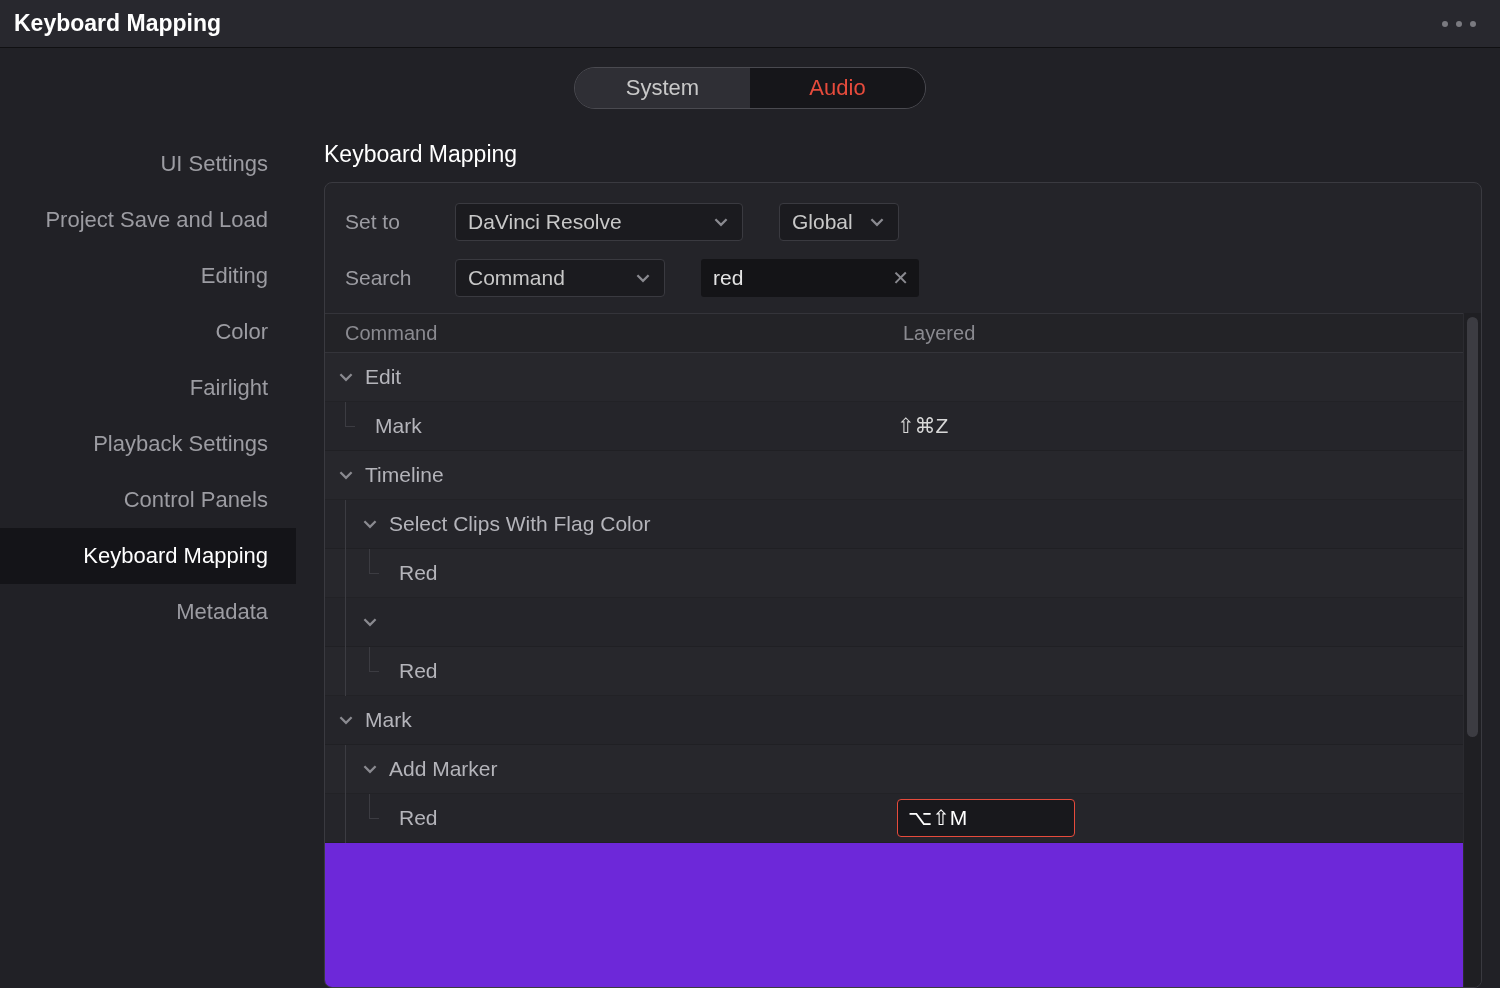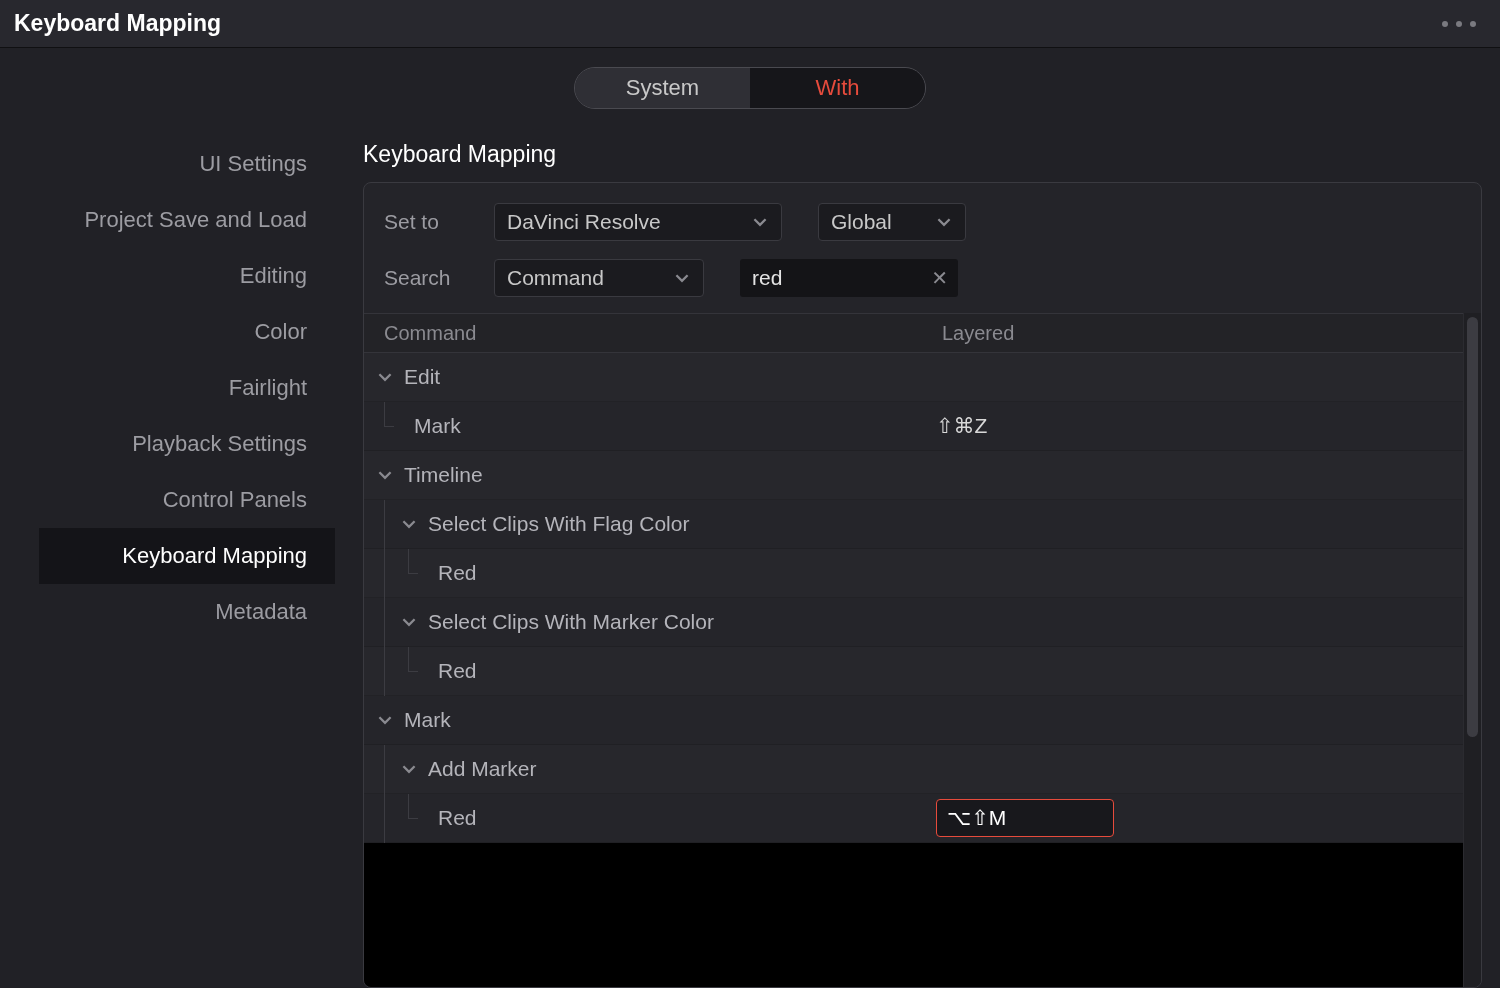--- a/index.html
+++ b/index.html
@@ -7,41 +7,41 @@
   .titlebar { height: 48px; background: #28282e; display: flex; align-items: center; padding: 0 14px; border-bottom: 1px solid #101012; position: relative; }
   .titlebar .title { color: #ffffff; font-size: 23px; font-weight: 600; }
   .titlebar .dots { position: absolute; right: 24px; top: 0; bottom: 0; display: flex; align-items: center; gap: 8px; }
   .titlebar .dots span { width: 6px; height: 6px; background: #7a7a80; border-radius: 50%; display: inline-block; }
   .tabrow { height: 80px; display: flex; align-items: center; justify-content: center; }
   .segmented { display: flex; border: 1px solid #4a4a50; border-radius: 22px; overflow: hidden; background: #2b2b31; }
   .segmented .seg { width: 175px; height: 40px; display: flex; align-items: center; justify-content: center; font-size: 22px; cursor: pointer; }
   .segmented .seg.active { background: #16161a; color: #e64b3c; }
   .segmented .seg.inactive { color: #c8c8c8; background: #2f2f35; }
   .body { display: flex; height: calc(988px - 48px - 80px); }
-  .sidebar { width: 296px; padding-top: 8px; margin-left: 39px; }
+  .sidebar { width: 296px; padding-top: 8px; }
   .sidebar .item { height: 56px; display: flex; align-items: center; justify-content: flex-end; padding-right: 28px; font-size: 22px; color: #9c9ca2; cursor: pointer; }
   .sidebar .item.active { background: #141418; color: #ffffff; }
   .main { flex: 1; padding: 4px 18px 0 28px; display: flex; flex-direction: column; }
   .section-title { color: #ffffff; font-size: 23px; height: 44px; display: flex; align-items: center; }
   .panel { flex: 1; border: 1px solid #3a3a40; border-radius: 8px; margin-top: 6px; padding: 18px 0 0 0; overflow: hidden; display: flex; flex-direction: column; background: #242429; }
   .row { display: flex; align-items: center; height: 42px; padding: 0 20px; gap: 36px; font-size: 21px; }
   .row .label { color: #9c9ca2; width: 74px; text-align: left; }
   .dropdown { background: #1b1b1f; border: 1px solid #3a3a40; border-radius: 4px; height: 38px; display: flex; align-items: center; padding: 0 12px; color: #c8c8c8; font-size: 21px; position: relative; cursor: pointer; }
   .dropdown .chev { margin-left: auto; }
   .dropdown.set { width: 288px; }
-  .dropdown.scope { width: 148px; }
+  .dropdown.scope { width: 120px; }
   .dropdown.searchby { width: 210px; }
   .searchbox { background: #141417; border: 0; border-radius: 3px; height: 38px; width: 218px; color: #e4e4e4; font-size: 21px; padding: 0 34px 0 12px; outline: none; }
   .searchwrap { position: relative; }
   .searchwrap .clear { position: absolute; right: 10px; top: 50%; transform: translateY(-50%); color: #8a8a90; font-size: 20px; cursor: pointer; }
   .tablewrap { flex: 1; margin-top: 14px; display: flex; position: relative; }
   .tablehead { display: flex; height: 40px; align-items: center; border-top: 1px solid #34343a; border-bottom: 1px solid #34343a; background: #232327; font-size: 20px; color: #8a8a90; }
   .col-cmd { flex: 0 0 572px; padding-left: 20px; }
   .col-short { flex: 1; padding-left: 6px; }
-  .treebody { flex: 1; overflow-y: auto; background: #000000; }
+  .treebody { flex: 1; overflow-y: auto; background: #6d28d9; }
   .treerow { display: flex; align-items: center; height: 49px; font-size: 21px; border-bottom: 1px solid rgba(0,0,0,0.12); }
   .treerow:nth-child(odd){ background:#27272c; }
   .treerow:nth-child(even){ background:#25252a; }
   .treerow .cmd { flex: 0 0 572px; display: flex; align-items: center; }
   .treerow .short { flex: 1; display: flex; align-items: center; color: #d8d8d8; }
   .indent { display: inline-block; }
   .chev { width: 18px; display: inline-flex; justify-content: center; color: #8a8a90; }
   .chev svg { width: 14px; height: 14px; }
   .tree-line { width: 24px; height: 49px; position: relative; }
   .tree-line::before { content: ""; position: absolute; left: 8px; top: 0; bottom: 0; border-left: 1px solid #3c3c42; }
@@ -62,21 +62,21 @@
   <div class="dots">
       <span></span>
       <span></span>
       <span></span>
     </div>
 </div>
 
 <div class="tabrow">
   <div class="segmented">
     <div class="seg inactive">System</div>
-    <div class="seg active">With</div>
+    <div class="seg active">Audio</div>
   </div>
 </div>
 
 <div class="body">
   <div class="sidebar">
     <div class="item">UI Settings</div>
     <div class="item">Project Save and Load</div>
     <div class="item">Editing</div>
     <div class="item">Color</div>
     <div class="item">Fairlight</div>
@@ -197,21 +197,20 @@
               <div class="treerow">
                 <div class="cmd">
                   <span class="indent" style="width: 12px;"></span>
                   <span class="tree-line"></span>
                   <span class="chev">
                     <svg viewBox="0 0 10 10">
                       <path d="M1 3 L5 7 L9 3" stroke="#8a8a90" stroke-width="1.6" fill="none"></path>
                     </svg>
                   </span>
                   <span class="indent" style="width: 10px;"></span>
-                  <span class="label-txt">Select Clips With Marker Color</span>
                 </div>
                 <div class="short"></div>
               </div>
               <div class="treerow">
                 <div class="cmd">
                   <span class="indent" style="width: 12px;"></span>
                   <span class="tree-line"></span>
                   <span class="tree-elbow"></span>
                   <span class="indent" style="width: 14px;"></span>
                   <span class="label-txt">Red</span>

